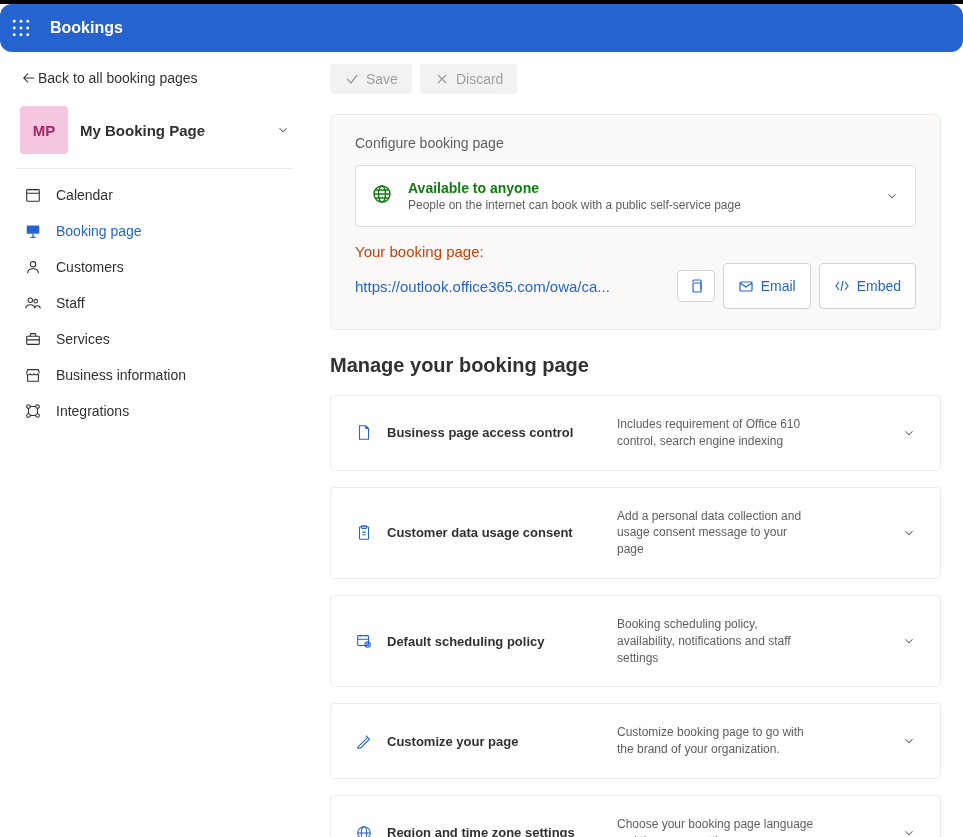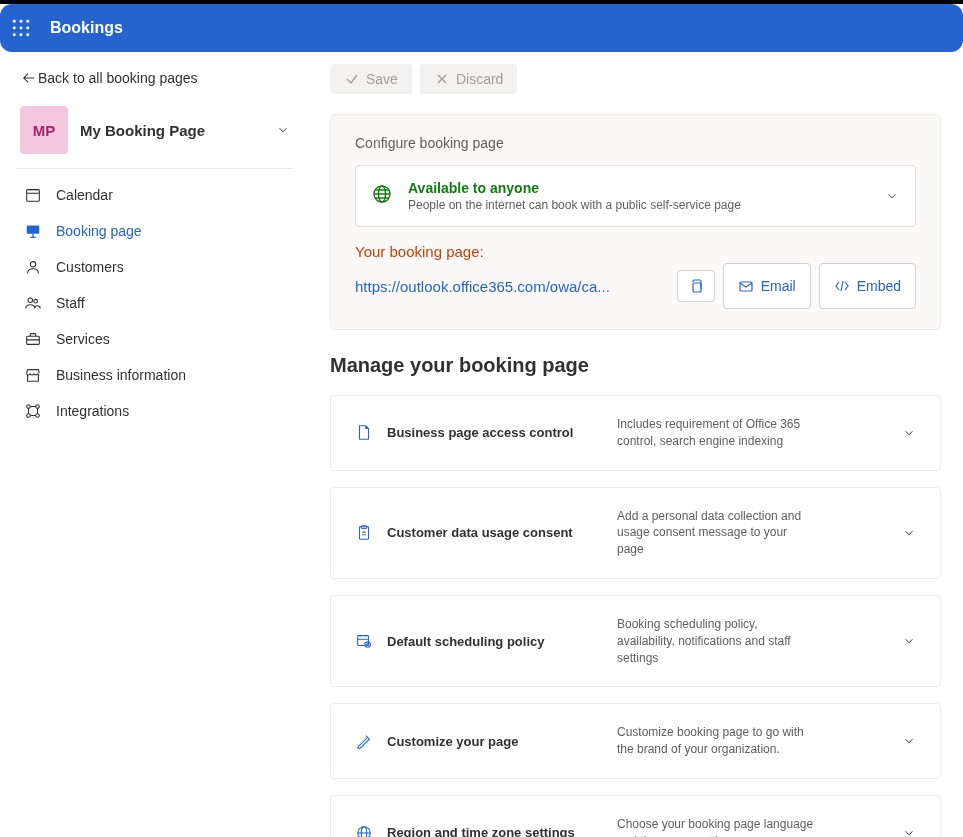--- a/index.html
+++ b/index.html
@@ -430,21 +430,21 @@
       </div>
     </div>
 
     <h2 class="section-header">Manage your booking page</h2>
 
     <div class="settings-item">
       <svg class="leading" viewBox="0 0 20 20" fill="none" stroke="currentColor" stroke-width="1.2">
           <path d="M5 2 H12 L15 5 V17 H5 Z M12 2 V5 H15"></path>
         </svg>
       <div class="item-title">Business page access control</div>
-      <div class="item-desc">Includes requirement of Office 365 control, search engine indexing</div>
+      <div class="item-desc">Includes requirement of Office 610 control, search engine indexing</div>
       <svg class="chevron" viewBox="0 0 16 16" fill="none" stroke="currentColor" stroke-width="1.2">
           <path d="M4 6 L8 10 L12 6"></path>
         </svg>
     </div>
 
     <div class="settings-item">
       <svg class="leading" viewBox="0 0 20 20" fill="none" stroke="currentColor" stroke-width="1.2">
           <rect x="5" y="3" width="10" height="14" rx="1"></rect>
           <rect x="7" y="2" width="6" height="3" rx="1"></rect>
           <path d="M8 9 H12 M8 12 H12"></path>

